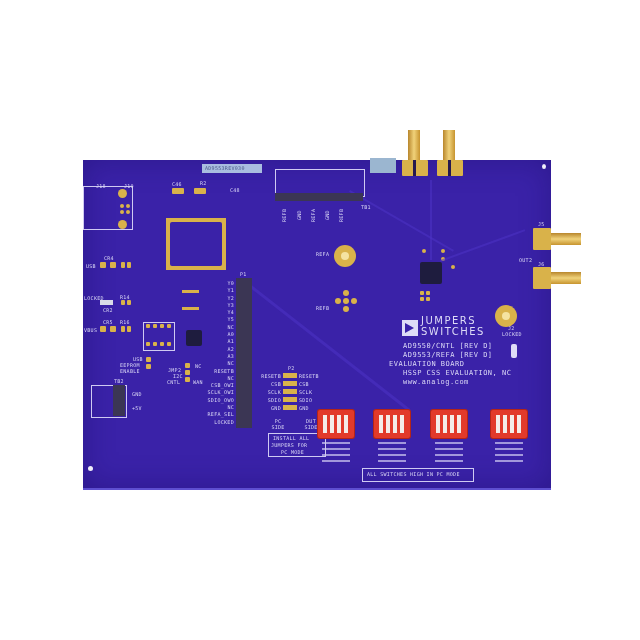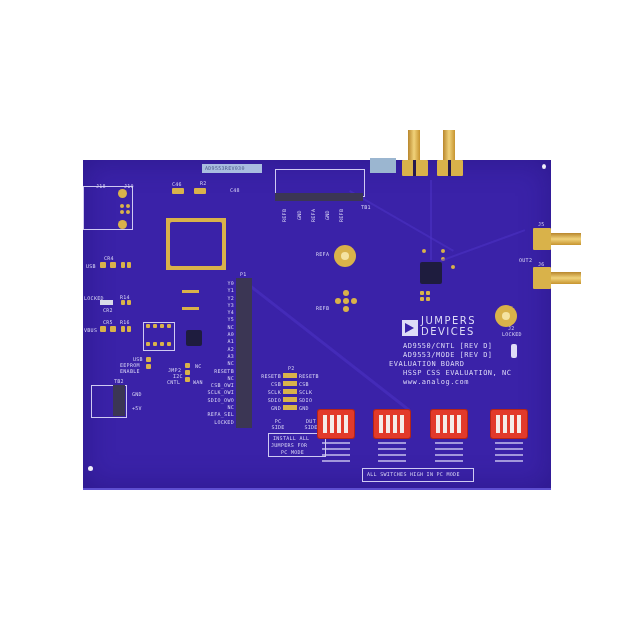--- a/index.html
+++ b/index.html
@@ -221,23 +221,23 @@
 <div class="abs" style="left:378px;top:442px;width:28px;height:22px;background:repeating-linear-gradient(180deg,#cfcaf2 0 2px,transparent 2px 6px);opacity:0.7;"></div>
 <div class="abs" style="left:435px;top:442px;width:28px;height:22px;background:repeating-linear-gradient(180deg,#cfcaf2 0 2px,transparent 2px 6px);opacity:0.7;"></div>
 <div class="abs" style="left:495px;top:442px;width:28px;height:22px;background:repeating-linear-gradient(180deg,#cfcaf2 0 2px,transparent 2px 6px);opacity:0.7;"></div>
 
 <div class="abs outline" style="left:362px;top:468px;width:110px;height:12px;"></div>
 <div class="abs silk" style="left:367px;top:472px;">ALL SWITCHES HIGH IN PC MODE</div>
 
 <div class="abs" style="left:402px;top:320px;width:16px;height:16px;background:#dedcf7;"></div>
 <div class="abs" style="left:405px;top:323px;width:0;height:0;border-top:5px solid transparent;border-bottom:5px solid transparent;border-left:9px solid #3a22a8;"></div>
 <div class="abs silk-lg" style="left:421px;top:316px;font-size:10px;">JUMPERS</div>
-<div class="abs silk-lg" style="left:421px;top:327px;font-size:10px;">DEVICES</div>
+<div class="abs silk-lg" style="left:421px;top:327px;font-size:10px;">SWITCHES</div>
 
 <div class="abs silk-md" style="left:403px;top:343px;">AD9550/CNTL [REV D]</div>
-<div class="abs silk-md" style="left:403px;top:352px;">AD9553/MODE [REV D]</div>
+<div class="abs silk-md" style="left:403px;top:352px;">AD9553/REFA [REV D]</div>
 <div class="abs silk-md" style="left:389px;top:361px;">EVALUATION BOARD</div>
 <div class="abs silk-md" style="left:403px;top:370px;">HSSP CSS EVALUATION, NC</div>
-<div class="abs silk-md" style="left:403px;top:379px;">www.analog.com</div>
+<div class="abs silk-md" style="left:403px;top:379px;font-family:Liberation Mono, monospace;">www.analog.com</div>
 <div class="abs" style="left:511px;top:344px;width:6px;height:14px;background:#dedcf7;border-radius:2px;"></div>
 
 <div class="abs" style="left:88px;top:466px;width:5px;height:5px;background:#f0eefa;border-radius:50%;"></div>
 <div class="abs" style="left:542px;top:164px;width:4px;height:5px;background:#f0eefa;border-radius:50%;"></div>
 
 </body></html>

